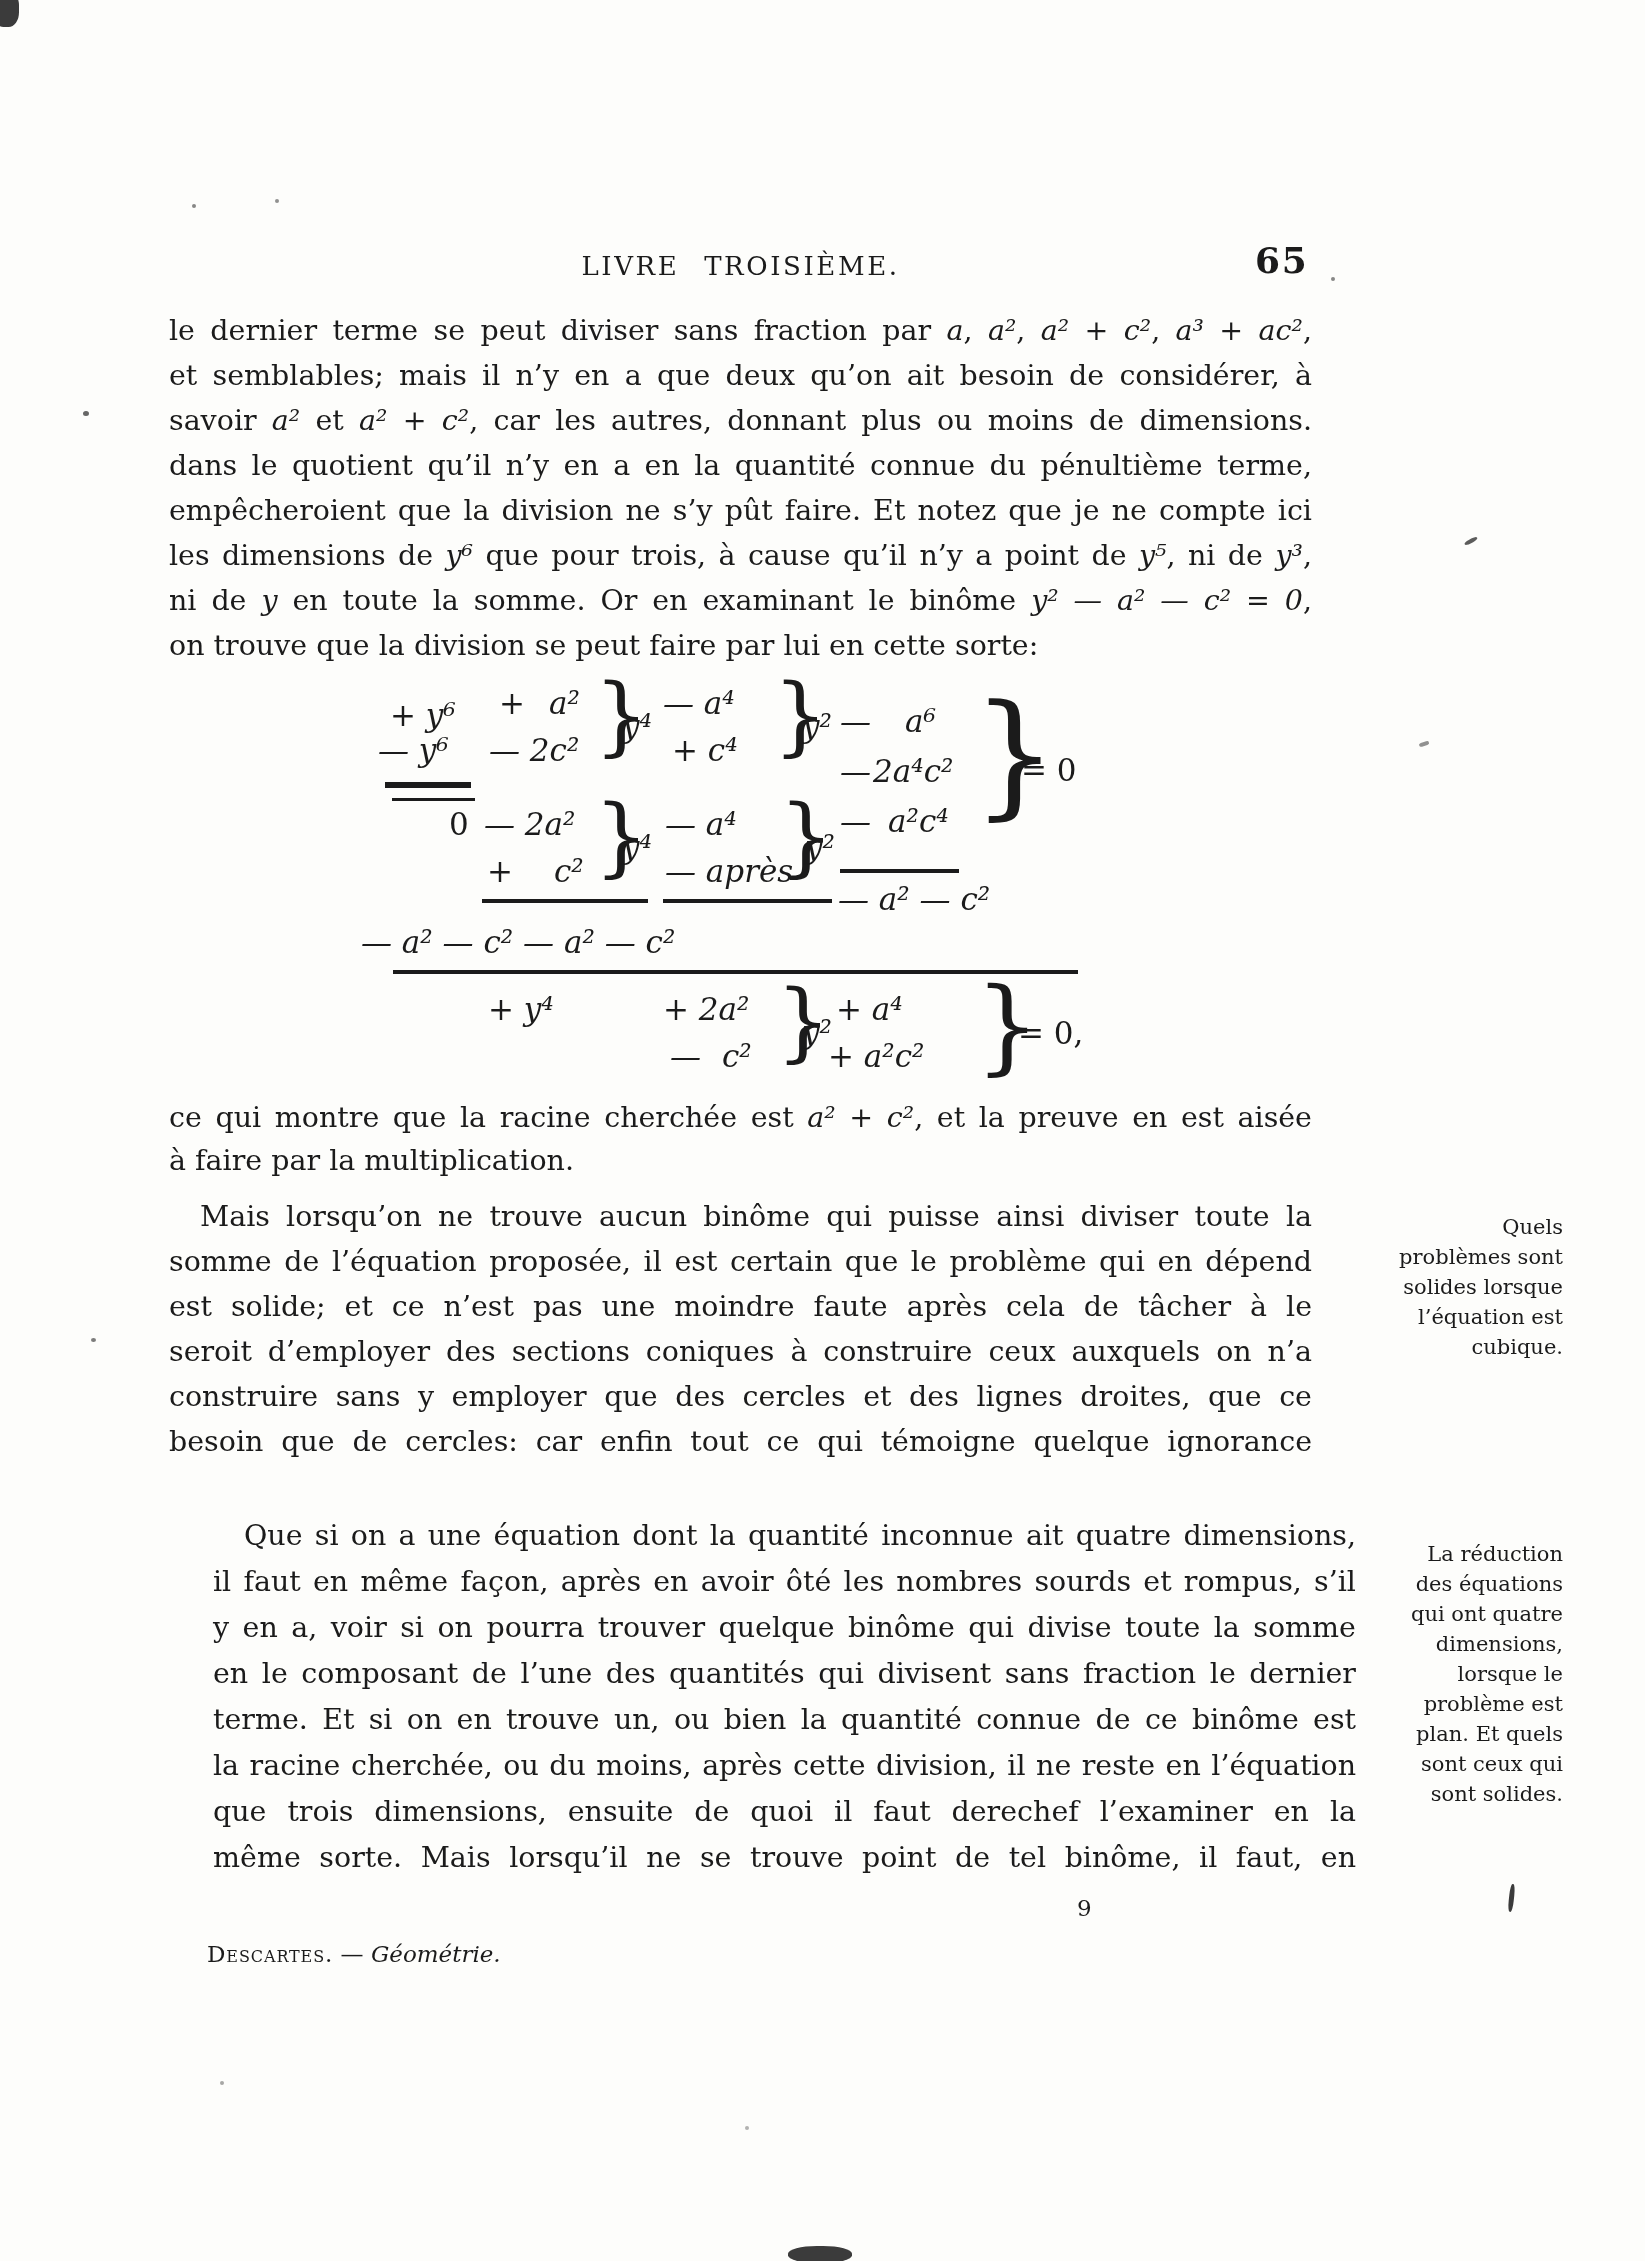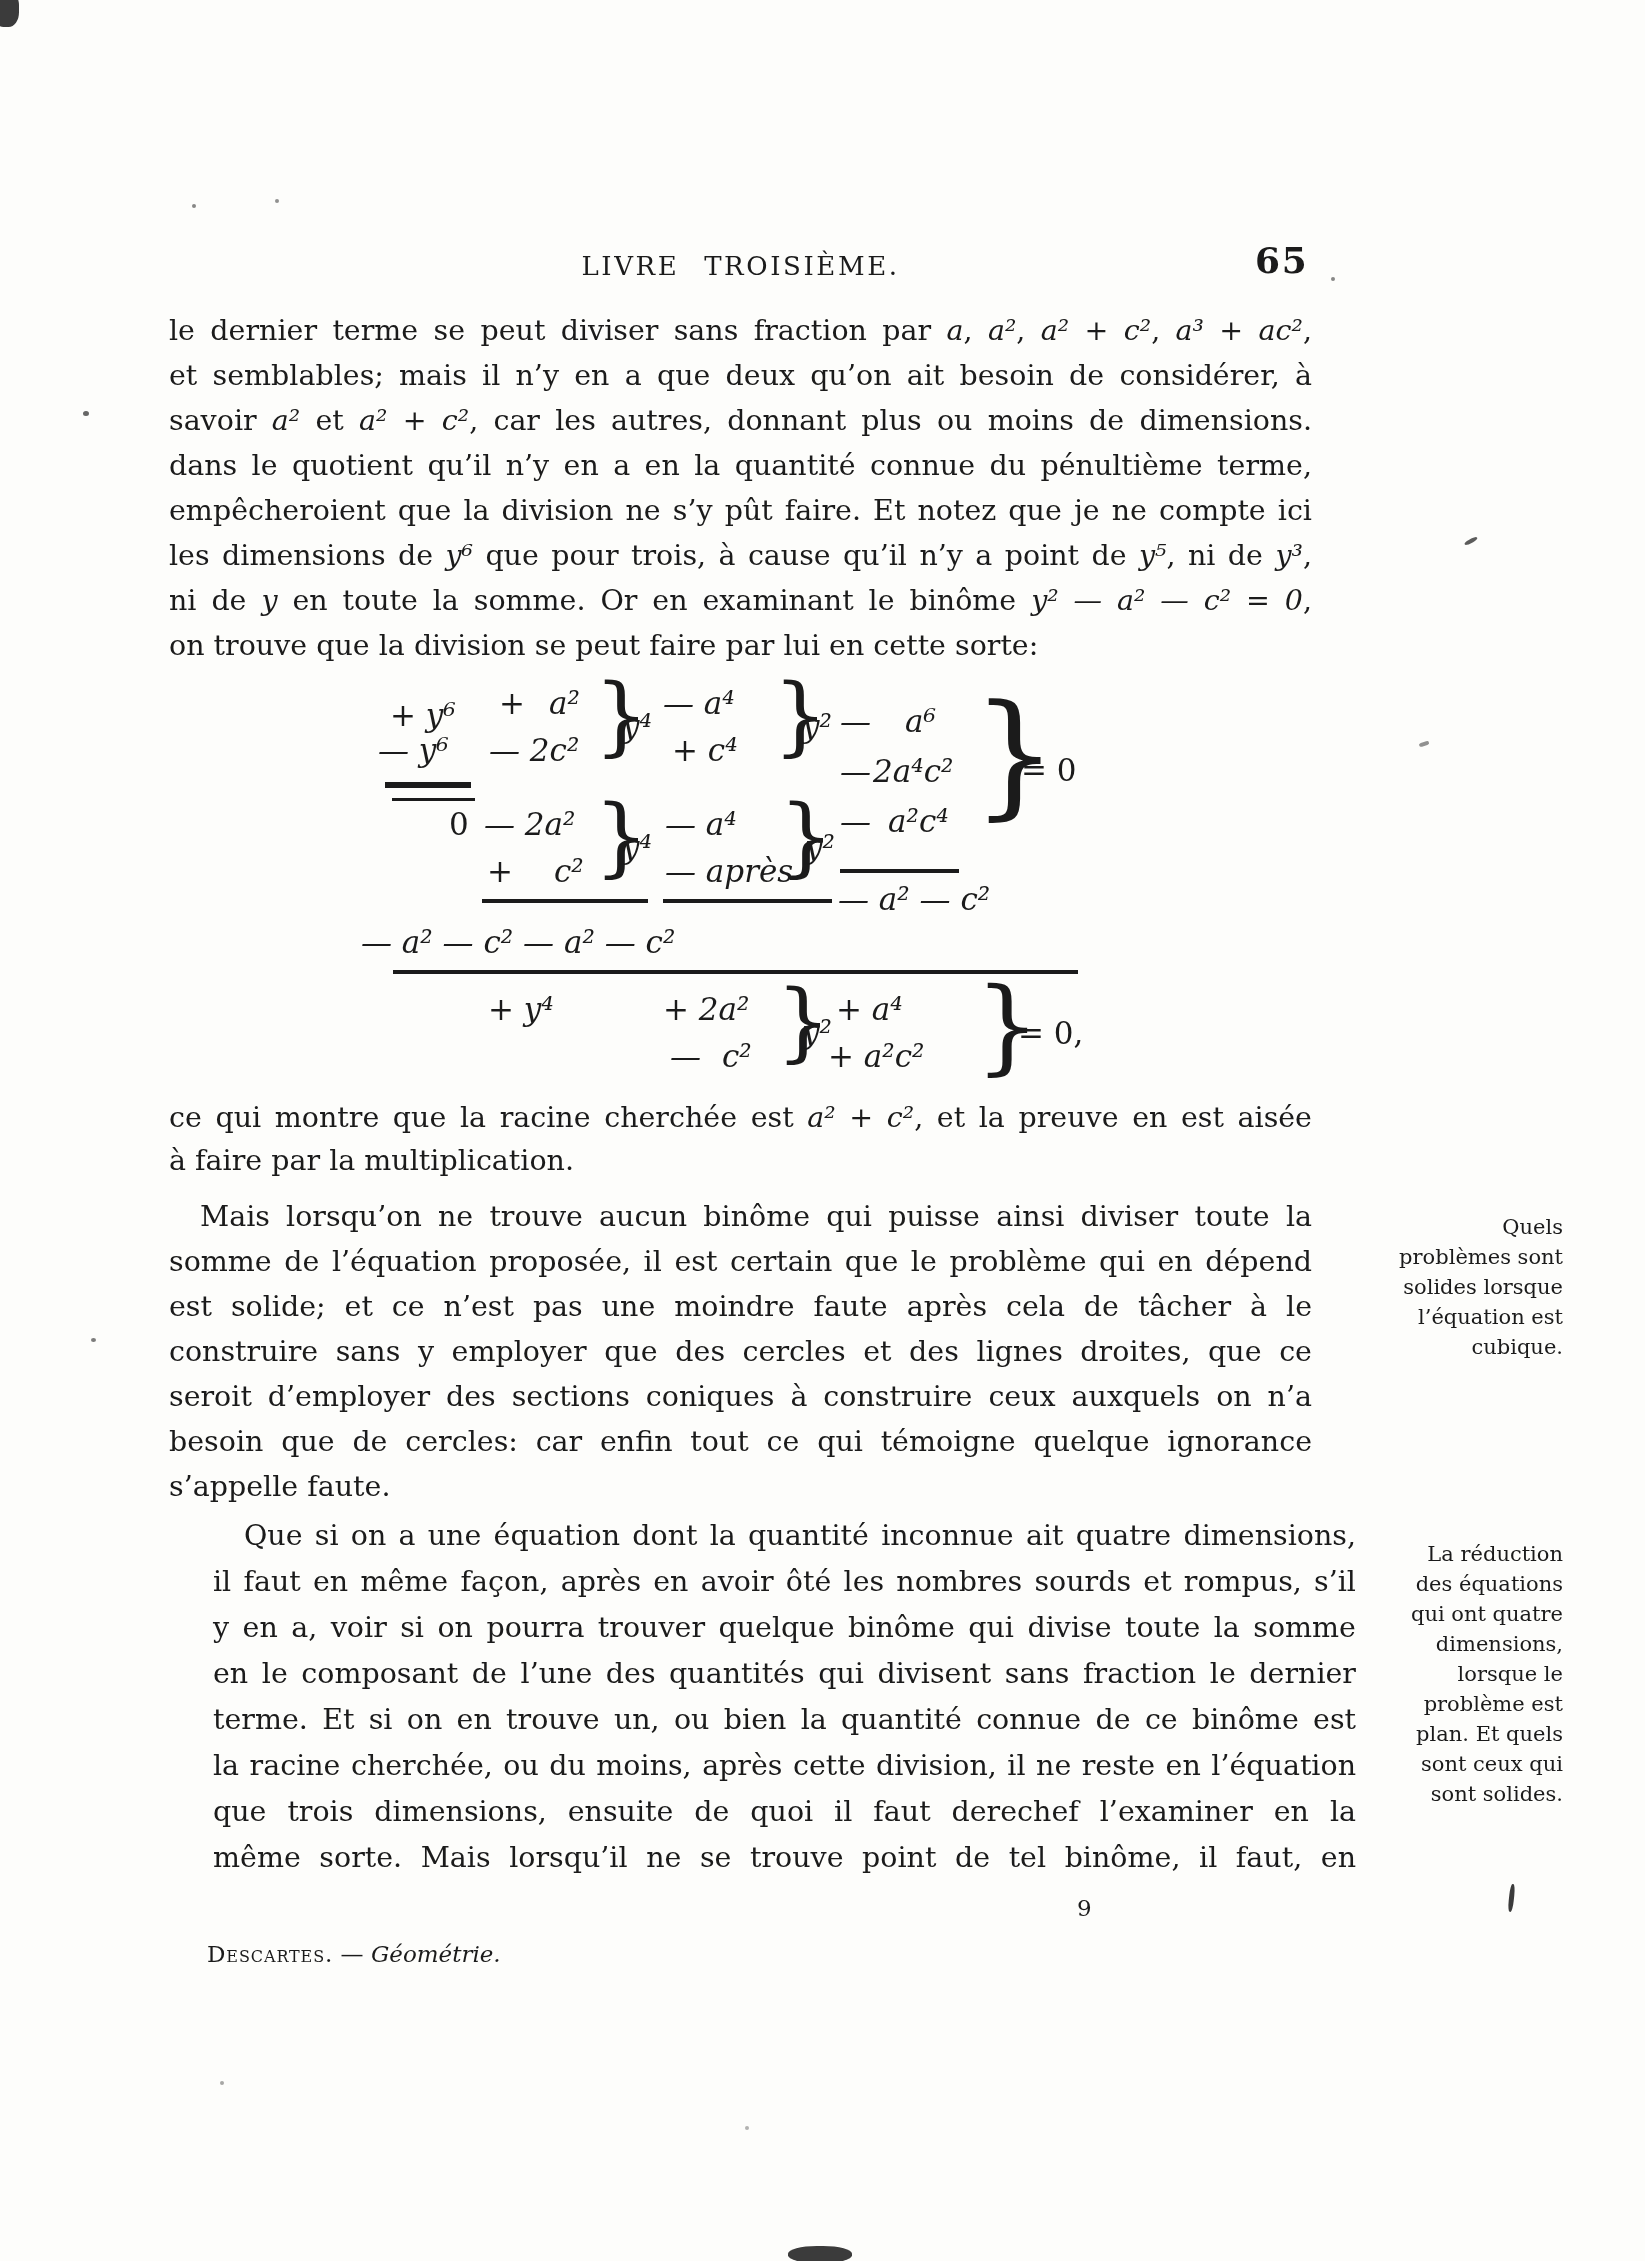--- a/index.html
+++ b/index.html
@@ -55,24 +55,23 @@
         <div class="line last"><span>on trouve que la division se peut faire par lui en cette sorte:</span></div>
       </div>
       <div class="para" style="top: 1096px; line-height: 43px;">
         <div class="line"><span>ce qui montre que la racine cherchée est </span><i>a² + c²</i><span>, et la preuve en est aisée</span></div>
         <div class="line last"><span>à faire par la multiplication.</span></div>
       </div>
       <div class="para" style="top: 1194px; line-height: 45px;">
         <div class="line" style="text-indent: 31px;"><span>Mais lorsqu’on ne trouve aucun binôme qui puisse ainsi diviser toute la</span></div>
         <div class="line"><span>somme de l’équation proposée, il est certain que le problème qui en dépend</span></div>
         <div class="line"><span>est solide; et ce n’est pas une moindre faute après cela de tâcher à le</span></div>
+        <div class="line"><span>seroit d’employer des sections coniques à construire ceux auxquels on n’a</span></div>
         <div class="line"><span>construire sans y employer que des cercles et des lignes droites, que ce</span></div>
-        <div class="line"><span>seroit d’employer des sections coniques à construire ceux auxquels on n’a</span></div>
         <div class="line"><span>besoin que de cercles: car enfin tout ce qui témoigne quelque ignorance</span></div>
-        <div class="line last"><span>s’appelle faute.</span></div>
       </div>
       <div class="para" style="top: 1513px; line-height: 46px; margin-left: 44px;">
         <div class="line" style="text-indent: 31px;"><span>Que si on a une équation dont la quantité inconnue ait quatre dimensions,</span></div>
         <div class="line"><span>il faut en même façon, après en avoir ôté les nombres sourds et rompus, s’il</span></div>
         <div class="line"><span>y en a, voir si on pourra trouver quelque binôme qui divise toute la somme</span></div>
         <div class="line"><span>en le composant de l’une des quantités qui divisent sans fraction le dernier</span></div>
         <div class="line"><span>terme. Et si on en trouve un, ou bien la quantité connue de ce binôme est</span></div>
         <div class="line"><span>la racine cherchée, ou du moins, après cette division, il ne reste en l’équation</span></div>
         <div class="line"><span>que trois dimensions, ensuite de quoi il faut derechef l’examiner en la</span></div>
         <div class="line"><span>même sorte. Mais lorsqu’il ne se trouve point de tel binôme, il faut, en</span></div>

